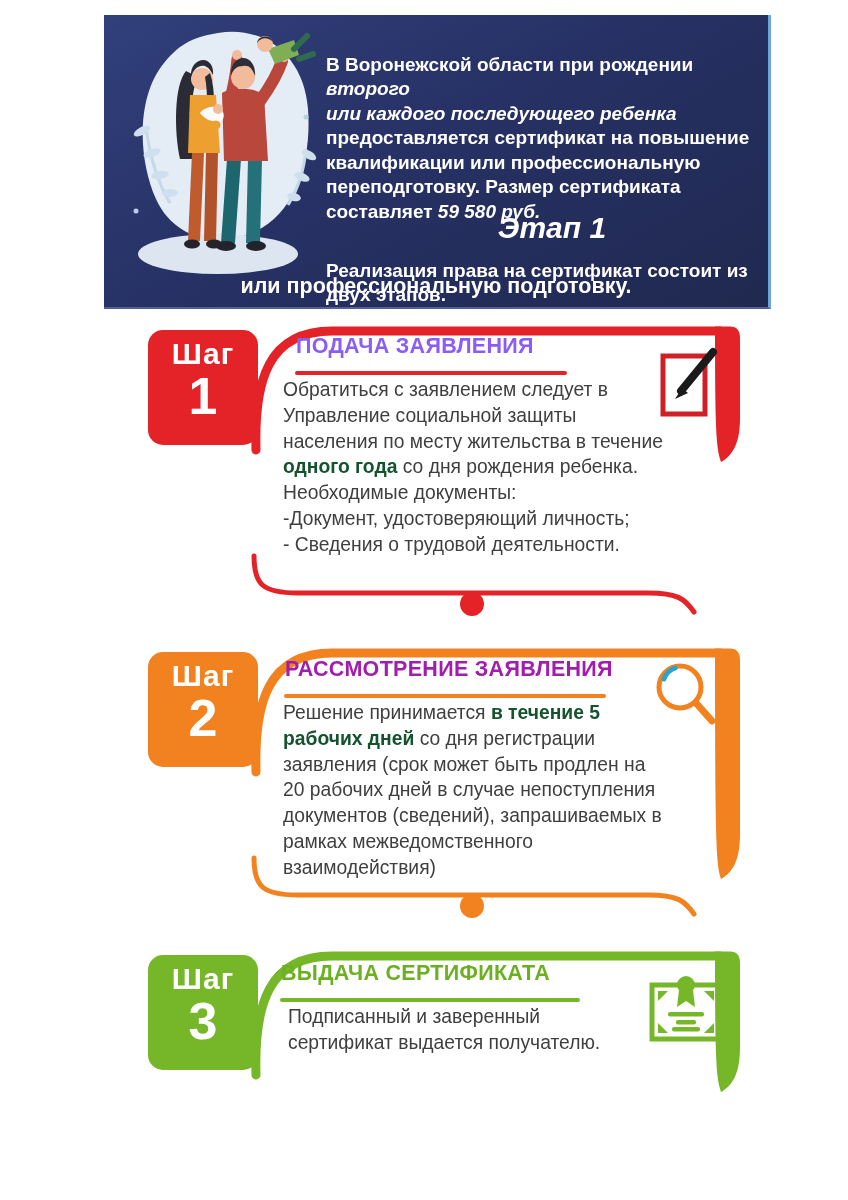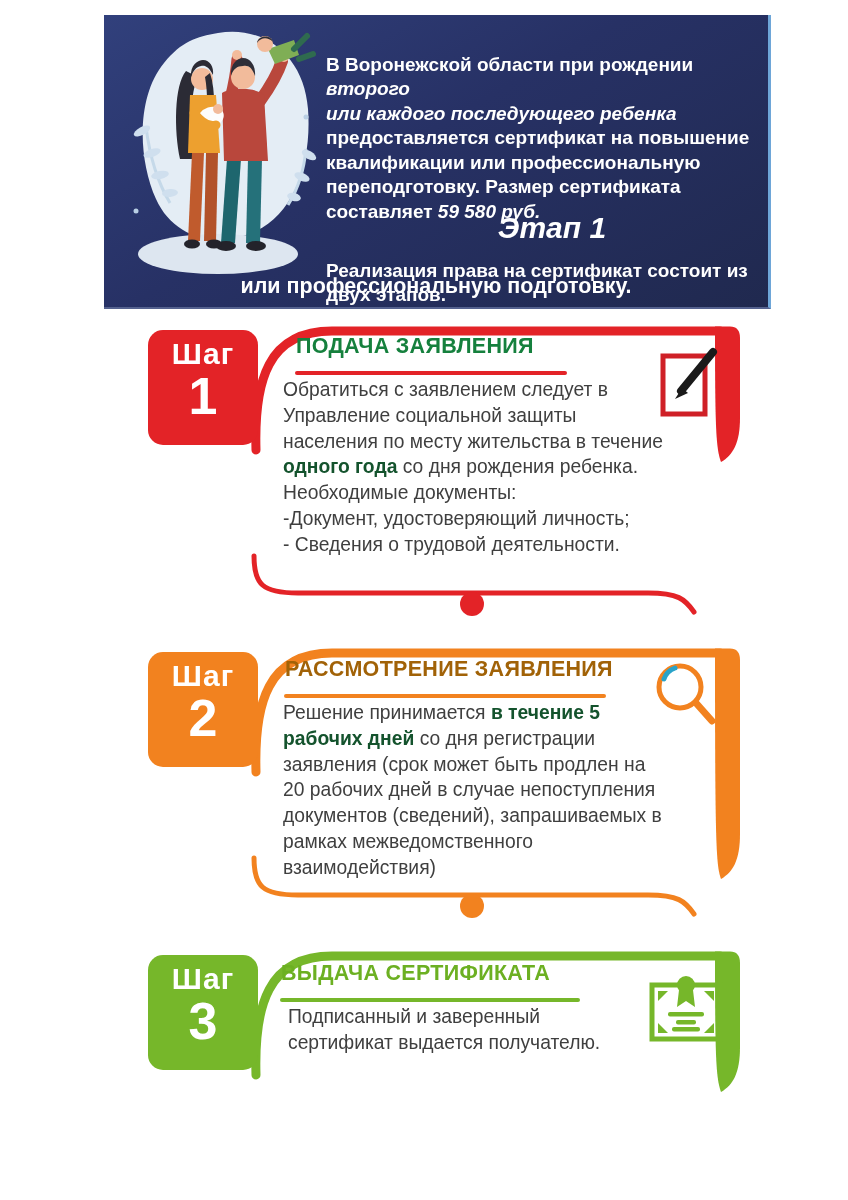--- a/index.html
+++ b/index.html
@@ -20,21 +20,21 @@
   .banner-footer{position:absolute;left:0;right:0;bottom:4px;text-align:center;color:#fff;
                  font-weight:700;font-size:21.5px;line-height:34px;}
 
   
   .abs{position:absolute;}
   .badge{position:absolute;width:110px;height:115px;border-radius:15px;color:#fff;text-align:center;}
   .badge .lbl{display:block;font-size:30px;font-weight:600;letter-spacing:1px;margin-top:7px;}
   .badge .num{display:block;font-size:52px;font-weight:800;line-height:50px;}
   .bg-red{background:#e32327;} .bg-orange{background:#f2821f;} .bg-green{background:#76b72a;}
   .card-title{position:absolute;font-size:21.5px;font-weight:800;letter-spacing:.3px;}
-  .t-red{color:#15803d;} .t-orange{color:#a16207;} .t-green{color:#6cb022;}
+  .t-red{color:#8b5cf6;} .t-orange{color:#a21caf;} .t-green{color:#6cb022;}
   .rule{position:absolute;height:4px;border-radius:2px;}
   .card-body{position:absolute;font-size:19.3px;line-height:25.8px;color:#3f3f3f;white-space:pre-line;}
   .card-body b{font-weight:700;color:#14532d;}
 </style>
 </head>
 <body>
 
 <div class="canvas">
 
   <header class="banner">

